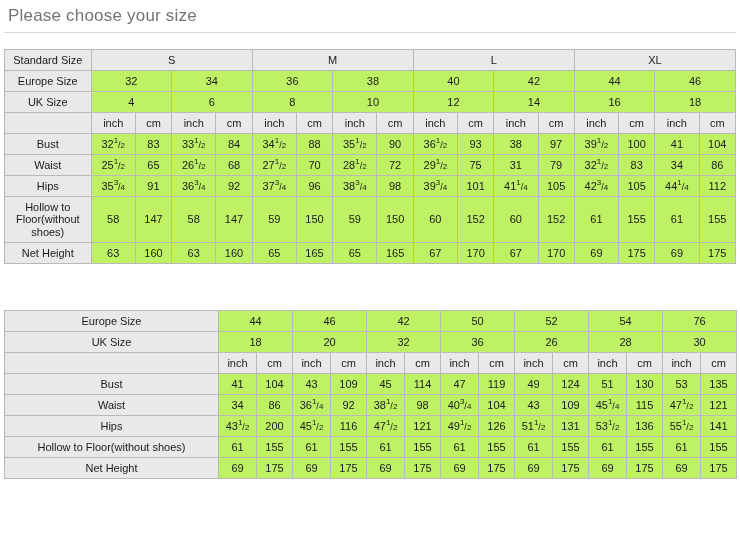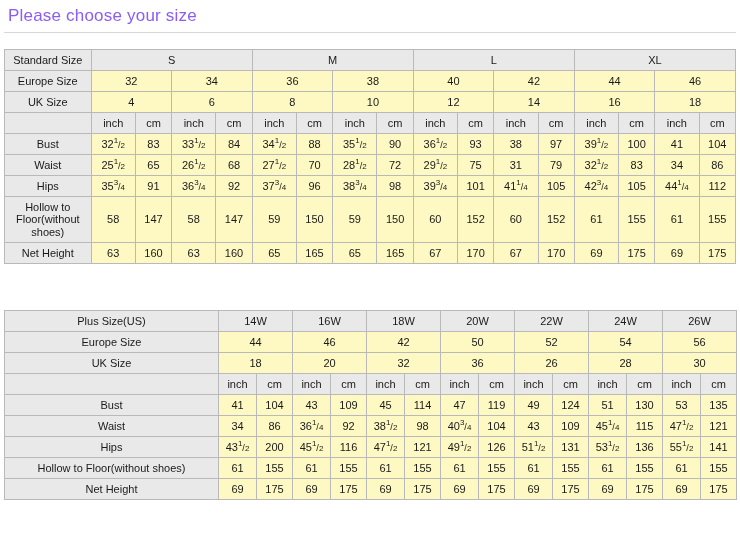--- a/index.html
+++ b/index.html
@@ -15,36 +15,36 @@
     overflow: hidden;
   }
   .page {
     position: relative;
     width: 740px;
     height: 560px;
     box-sizing: border-box;
   }
   .title {
     font-size: 17px;
-    color: #8b5cf6;
+    color: #737373;
     padding: 6px 0 6px 8px;
     letter-spacing: 0.2px;
   }
   .title-rule {
     height: 1px;
     background: #d8d8d8;
     margin: 0 4px 6px 4px;
   }
   table.size-table {
     border-collapse: collapse;
     table-layout: fixed;
     font-size: 11px;
     margin: 16px 4px;
     width: 732px;
-    background: #fef9c3;
+    background: #bef264;
   }
   table.size-table td {
     border: 1px solid #b9b9b9;
     text-align: center;
     vertical-align: middle;
     height: 18px;
     padding: 1px 1px;
     color: #1a1a1a;
     line-height: 1.15;
   }
@@ -283,40 +283,30 @@
       <col style="width:38px">
         <col style="width:36px">
       <col style="width:38px">
         <col style="width:36px">
       <col style="width:38px">
         <col style="width:36px">
       <col style="width:38px">
         <col style="width:36px">
     </colgroup>
     <tbody>
-      <tr>
-        <td class="head-cell">Plus Size(US)</td>
-        <td class="group-cell" colspan="2">14W</td>
-        <td class="group-cell" colspan="2">16W</td>
-        <td class="group-cell" colspan="2">18W</td>
-        <td class="group-cell" colspan="2">20W</td>
-        <td class="group-cell" colspan="2">22W</td>
-        <td class="group-cell" colspan="2">24W</td>
-        <td class="group-cell" colspan="2">26W</td>
-      </tr>
 
       <tr>
         <td class="row-label">Europe Size</td>
         <td colspan="2">44</td>
         <td colspan="2">46</td>
         <td colspan="2">42</td>
         <td colspan="2">50</td>
         <td colspan="2">52</td>
         <td colspan="2">54</td>
-        <td colspan="2">56</td>
+        <td colspan="2">76</td>
       </tr>
 
       <tr>
         <td class="row-label">UK Size</td>
         <td colspan="2">18</td>
         <td colspan="2">20</td>
         <td colspan="2">32</td>
         <td colspan="2">36</td>
         <td colspan="2">26</td>
         <td colspan="2">28</td>

